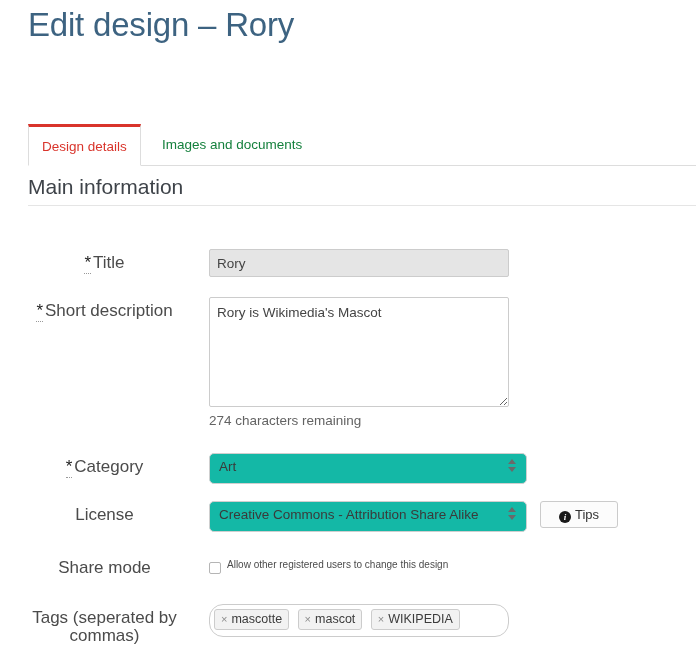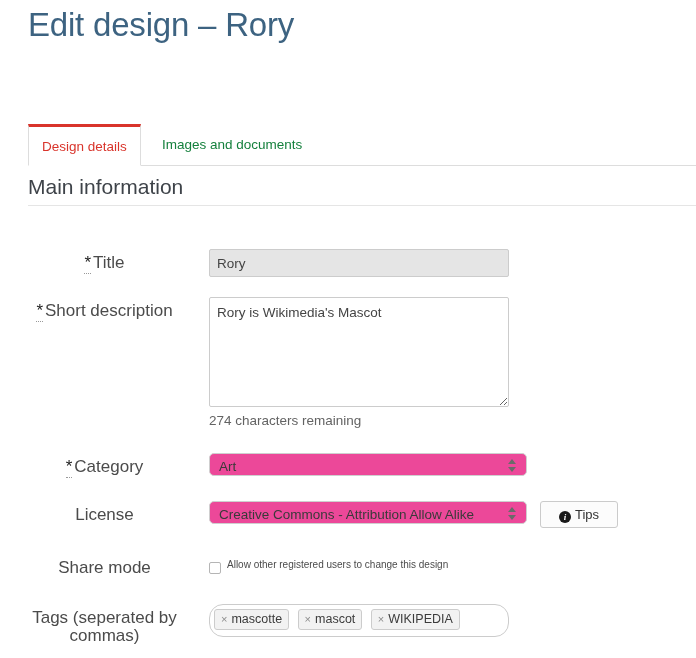--- a/index.html
+++ b/index.html
@@ -147,25 +147,25 @@
     left: 209px;
     font-size: 13.5px;
     color: #636363;
     white-space: nowrap;
   }
 
   
   .select-wrap {
     position: absolute;
     left: 209px;
-    height: 23px;
+    height: 31px;
     box-sizing: border-box;
     border: 1px solid #cfcfcf;
     border-radius: 5px;
-    background: #ec4899;
+    background: #14b8a6;
     cursor: pointer;
   }
   .select-value {
     position: absolute;
     left: 9px;
     top: 0;
     line-height: 25px;
     font-size: 13.5px;
     color: #3a3a3a;
     white-space: nowrap;
@@ -325,21 +325,21 @@
         <i class="down"></i>
     </span>
   </div>
 </div>
 
 <div class="form-row" style="top:501px;">
   <div class="field-label" style="top:5px;">
     <span>License</span>
   </div>
   <div class="select-wrap" style="top:0; width:318px;">
-    <span class="select-value">Creative Commons - Attribution Allow Alike</span>
+    <span class="select-value">Creative Commons - Attribution Share Alike</span>
     <span class="select-arrows">
       <i class="up"></i>
         <i class="down"></i>
     </span>
   </div>
   <button class="tips-button" style="left:540px; top:0;">
     <span class="info-icon">i</span><span>Tips</span>
   </button>
 </div>
 

